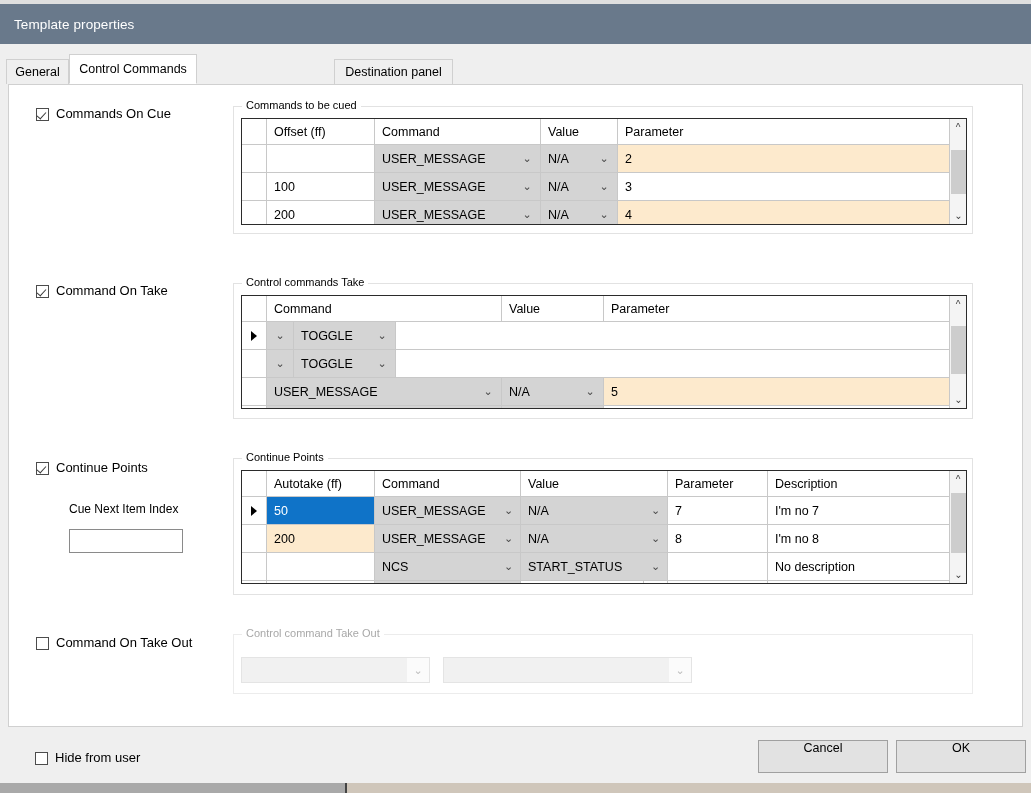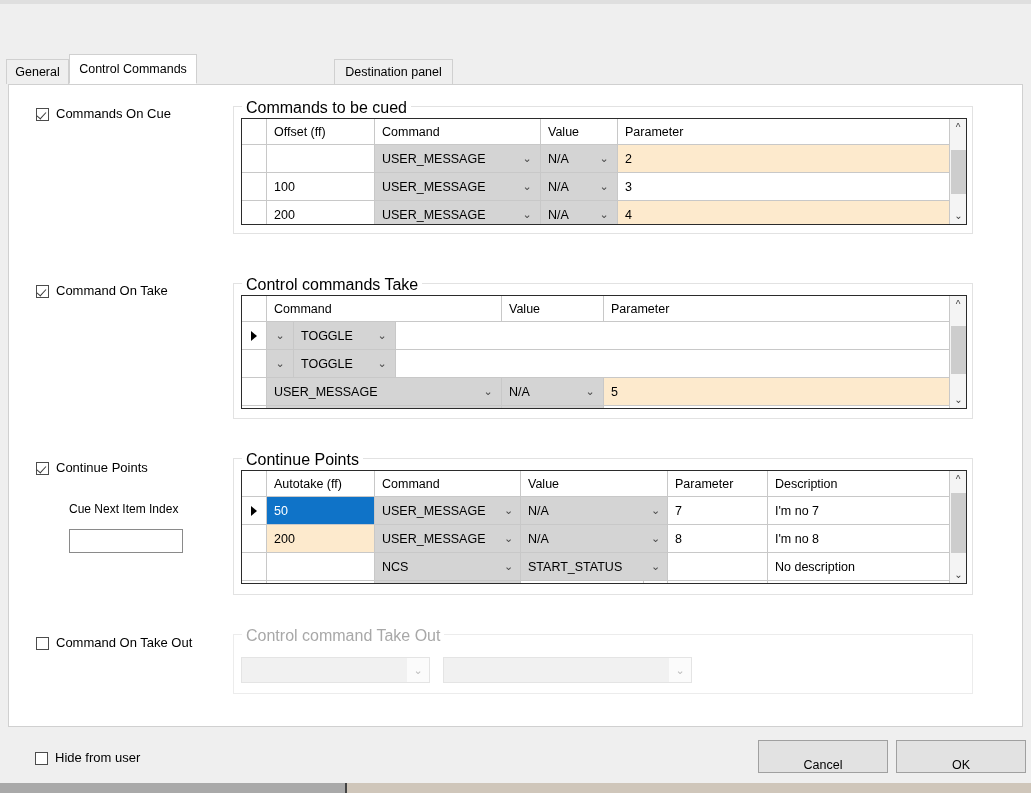--- a/index.html
+++ b/index.html
@@ -133,21 +133,21 @@
     position: absolute;
     border: 1px solid #e2e2e2;
     box-sizing: border-box;
     background: transparent;
   }
   .group-title {
     position: absolute;
     top: -8px; left: 8px;
     background: #ffffff;
     padding: 0 4px;
-    font-size: 16px;
+    font-size: 11px;
     color: #000;
     white-space: nowrap;
   }
   .group.disabled .group-title { color: #a8a8a8; }
   .group.disabled { border-color: #ececec; }
 
   
   .grid {
     position: absolute;
     border: 1px solid #2b2b2b;
@@ -269,21 +269,21 @@
     background: #fbfbfb;
   }
 
   
   .btn {
     position: absolute;
     background: #e2e2e2;
     border: 1px solid #a0a0a0;
     box-sizing: border-box;
     display: flex;
-    align-items: flex-end;
+    align-items: flex-start;
     justify-content: center;
     font-family: "Liberation Sans", sans-serif;
     font-size: 12.5px;
     color: #000;
   }
   .botstrip {
     position: absolute;
     left: 0; bottom: 0;
     width: 1031px; height: 10px;
     display: flex;
@@ -292,20 +292,23 @@
   .bs-b { width: 2px; background: #444; }
   .bs-c { flex: 1; background: #cfc6ba; }
 </style>
 </head>
 <body>
 
 <div id="app">
 
   <div class="topstrip"></div>
 
+  <div class="titlebar">
+    <span class="titlebar-text">Template properties</span>
+  </div>
 
   <div class="tabstrip">
     <div class="tab" style="left:6px;width:63px;">
       <span>General</span>
     </div>
     <div class="tab active" style="left:69px;width:128px;">
       <span>Control Commands</span>
     </div>
     <div class="tab" style="left:334px;width:119px;">
       <span>Destination panel</span>

